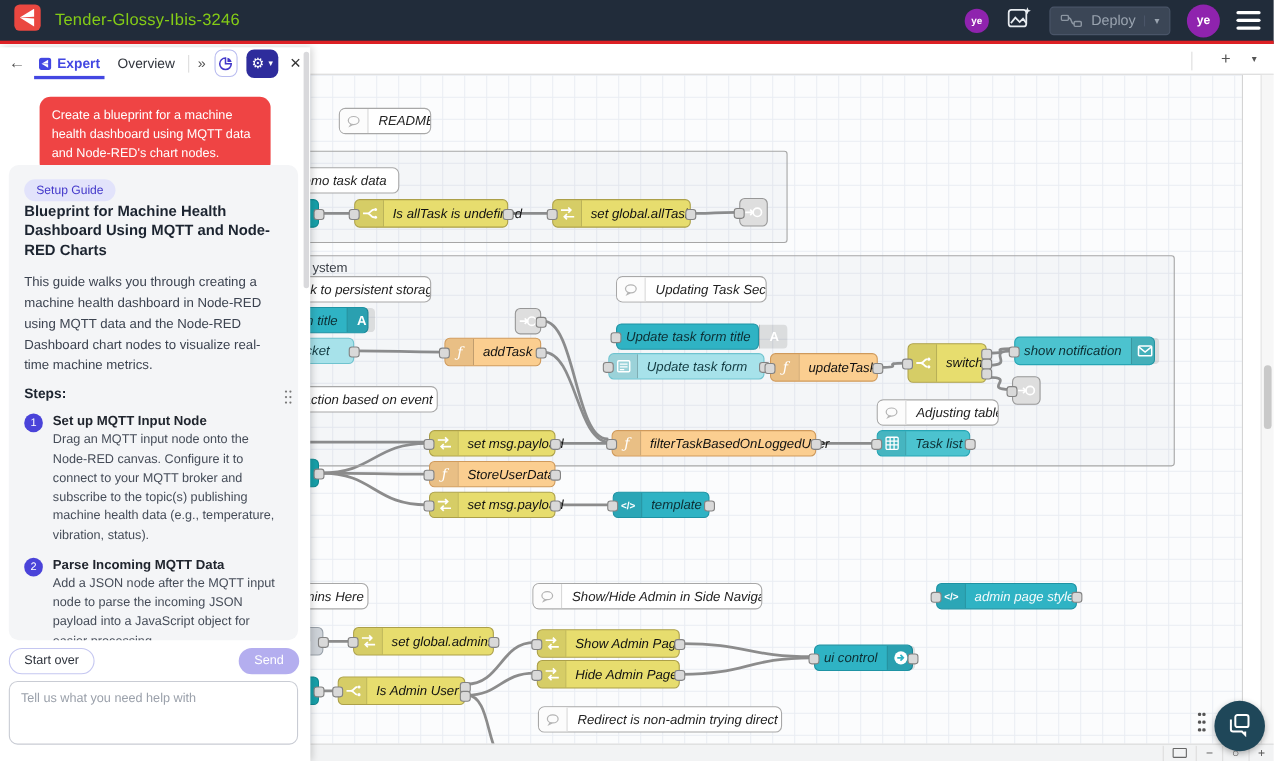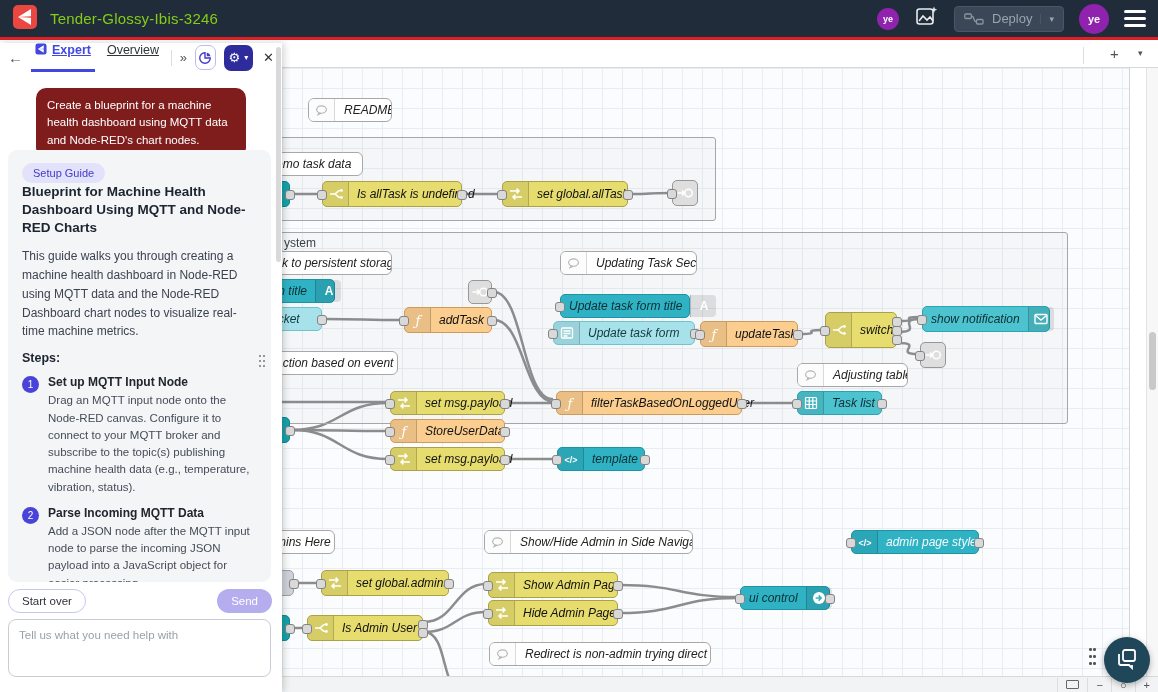--- a/index.html
+++ b/index.html
@@ -76,34 +76,34 @@
     box-shadow:0 2px 6px rgba(0,0,0,0.3); }
   #dragdots { position:absolute; left:1089px; top:648px; width:10px; height:20px; z-index:25;
     display:grid; grid-template-columns:repeat(2,4px); grid-auto-rows:7px; }
   #dragdots i { width:2.5px; height:2.5px; border-radius:50%; background:#555; }
 
   
   #sidebar { position:absolute; left:0; top:43px; width:282px; height:649px; background:#fff;
     z-index:30; box-shadow:2px 0 7px rgba(0,0,0,0.18); }
   #sb-head { height:29px; display:flex; align-items:center; padding:0 8px; gap:8px; position:relative;}
   .sb-back { color:#555; font-size:15px; }
-  .sb-tab { font-size:12.5px; color:#30343c; padding:0 4px; display:flex; gap:5px; height:100%; position:relative;text-decoration:underline;}
+  .sb-tab { font-size:12.5px; color:#30343c; padding:0 4px; display:flex; align-items:center; gap:5px; height:100%; position:relative;}
   .sb-tab.active { color:#4347e2; font-weight:bold; }
   .sb-tab.active::after { content:""; position:absolute; left:0; right:0; bottom:0; height:3px; background:#4347e2; }
   .sb-sep { width:1px; height:16px; background:#ddd; }
   .sb-more { color:#555; font-size:13px; }
   .pie-btn { width:30px; height:25px; border:1.5px solid #b9bcf0; border-radius:7px;
     display:flex; align-items:center; justify-content:center; background:#fff; }
   .gear-btn { width:44px; height:26px; background:#2e2c9c; border-radius:7px; color:#fff;
     display:flex; align-items:center; justify-content:center; gap:4px; font-size:13px; }
   .gear-btn .caret { font-size:8px; }
   .sb-close { margin-left:2px; color:#333; font-size:13px; }
 
   #chat { position:absolute; left:0; top:29px; width:282px; height:540px; overflow:hidden; }
-  #user-bubble { position:absolute; left:36px; top:16px; width:210px; background:#7f1d1d;
+  #user-bubble { position:absolute; left:36px; top:16px; width:210px; background:#ef4444;
     color:#fff; border-radius:10px; padding:9px 11px; font-size:11.5px; line-height:1.5; }
   #guide-card { position:absolute; left:8px; top:78px; width:263px; height:432px;
     background:#f4f5f7; border-radius:9px; padding:13px 14px; overflow:hidden; }
   .pill { display:inline-block; background:#e2e3fb; color:#4338ca; font-size:11px;
     padding:4px 11px; border-radius:12px; }
   #guide-heading { margin-top:0; font-size:13.5px; font-weight:bold; color:#1c2430; line-height:1.35; }
   #guide-intro { margin-top:9px; font-size:12px; color:#3c4350; line-height:1.58; }
   #steps-label { margin-top:10px; font-size:12.5px; font-weight:bold; color:#1c2430; }
   .step { display:flex; gap:9px; margin-top:10px; }
   .step-num { flex:0 0 17px; width:17px; height:17px; border-radius:50%; background:#4a43d9;

